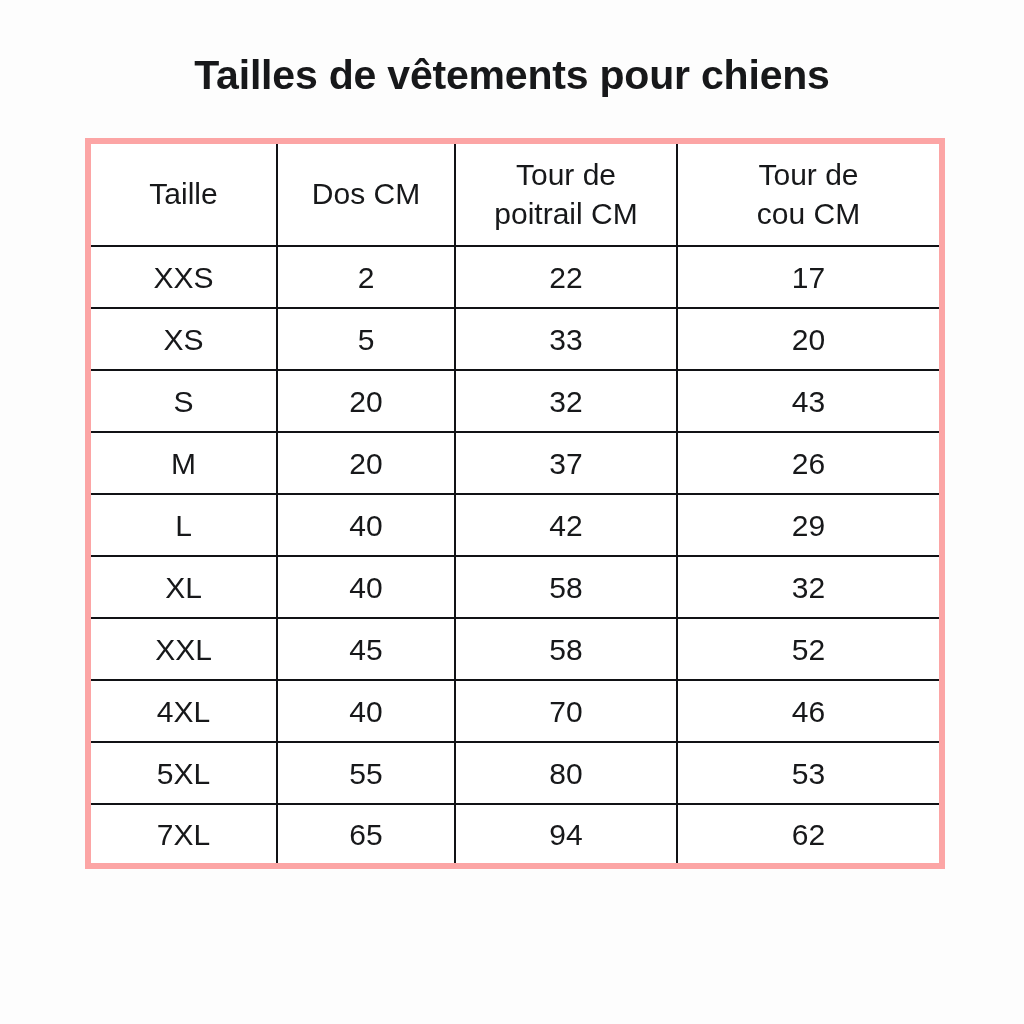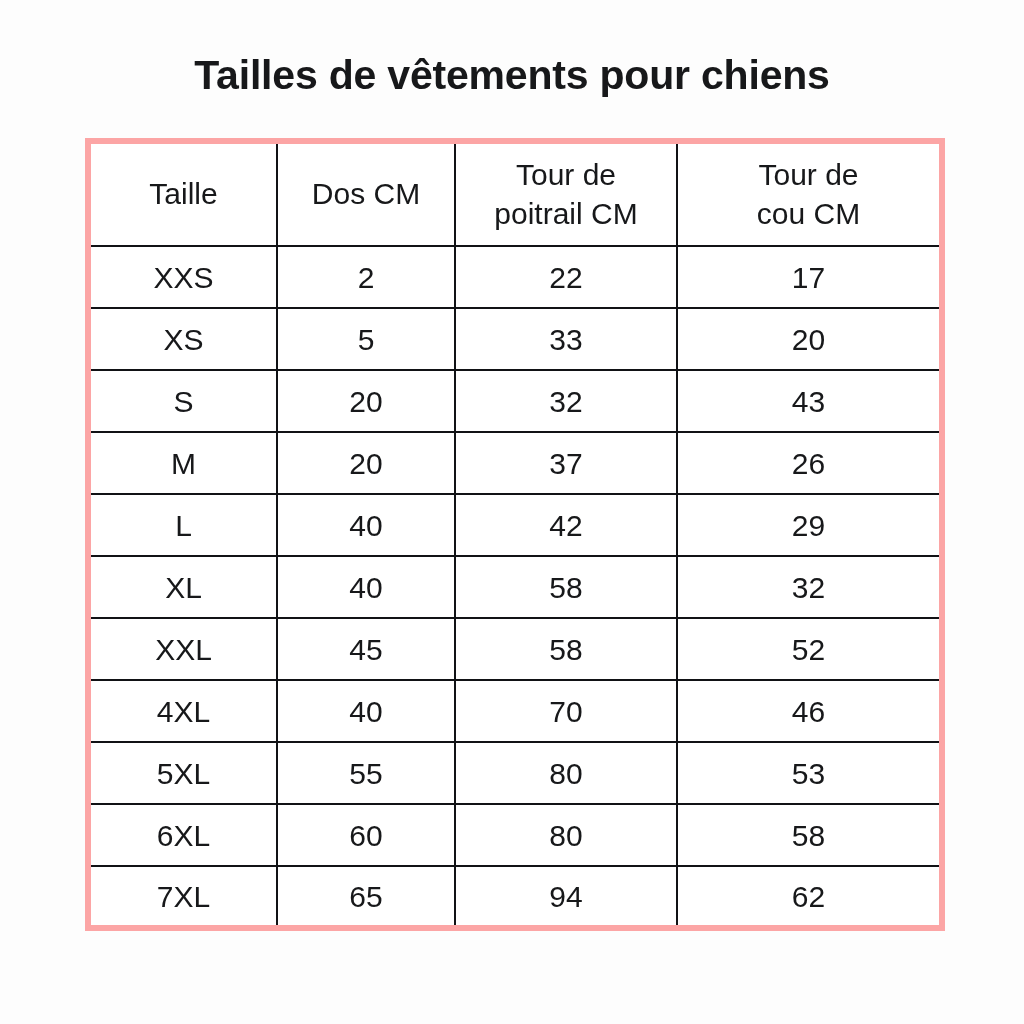--- a/index.html
+++ b/index.html
@@ -163,26 +163,20 @@
           <td>70</td>
           <td>46</td>
         </tr>
         <tr>
           <td>5XL</td>
           <td>55</td>
           <td>80</td>
           <td>53</td>
         </tr>
         <tr>
-          <td>6XL</td>
-          <td>60</td>
-          <td>80</td>
-          <td>58</td>
-        </tr>
-        <tr>
           <td>7XL</td>
           <td>65</td>
           <td>94</td>
           <td>62</td>
         </tr>
       </tbody>
   </table>
 
 </div>
 

